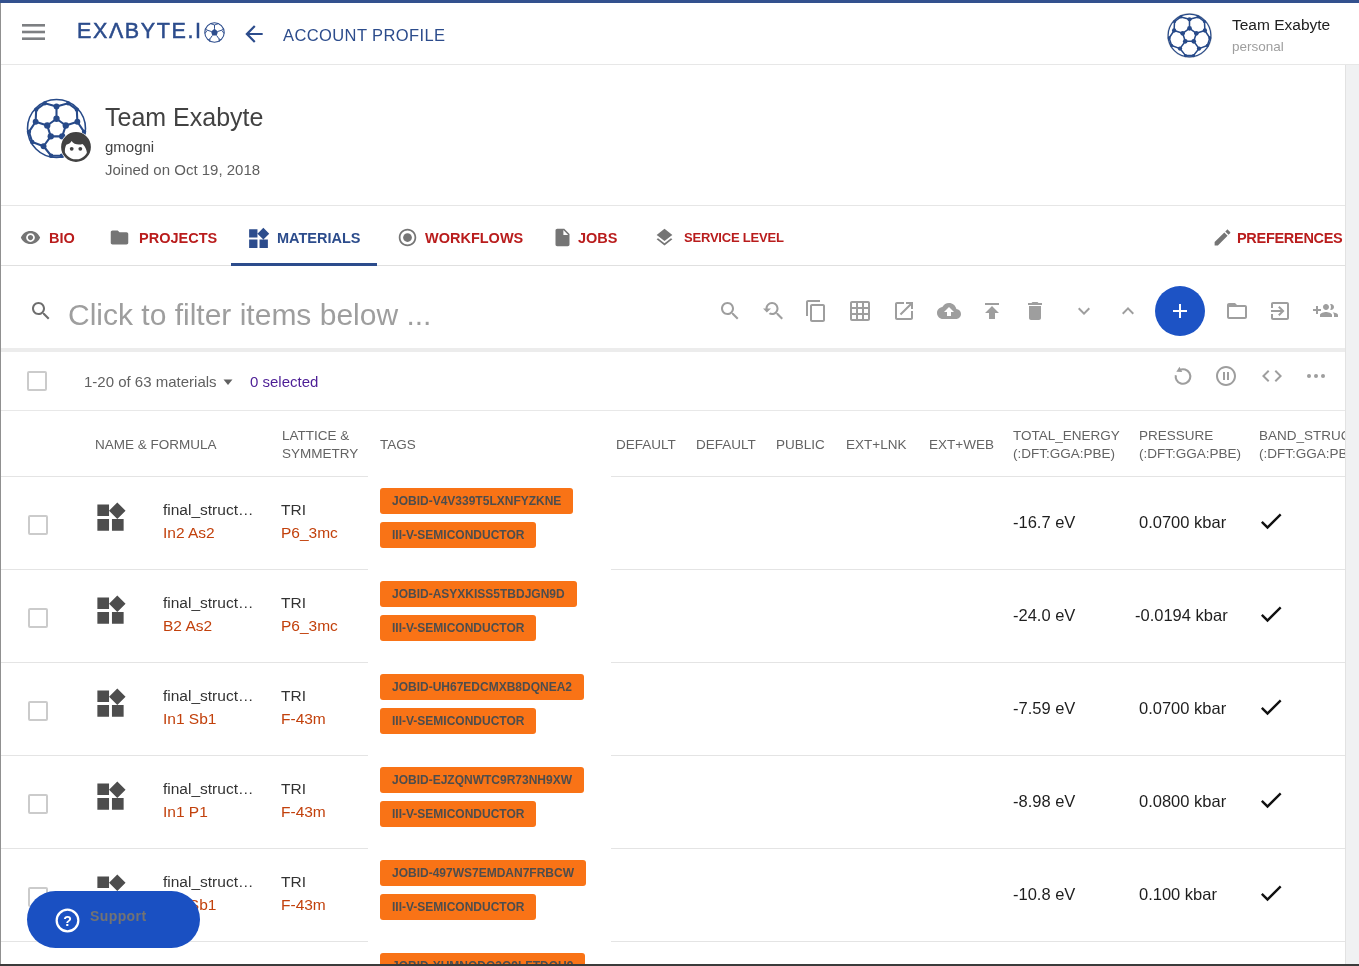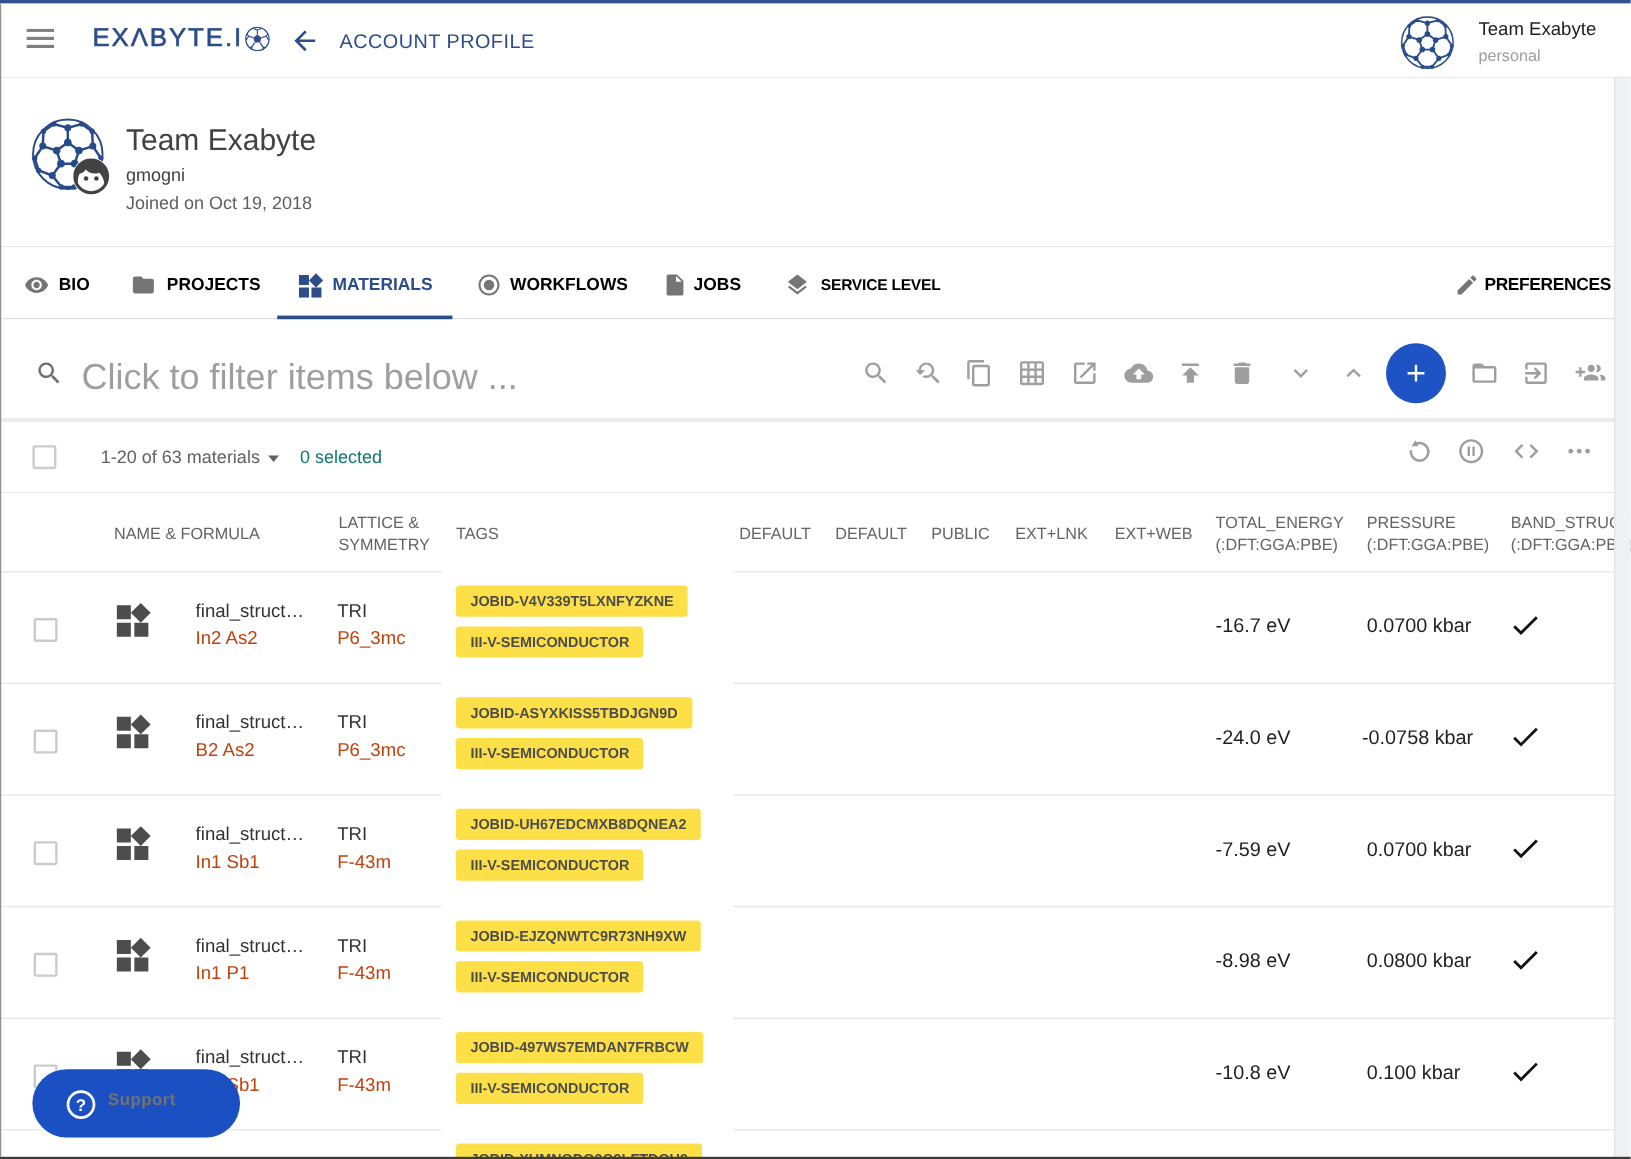--- a/index.html
+++ b/index.html
@@ -15,22 +15,22 @@
 #botline { left:0; top:964px; width:1359px; height:2px; background:#3b3b3b; }
 
 #profile { left:0; top:65px; width:1345px; height:141px; background:#fff; border-bottom:1px solid #e6e6e6; }
 #tabs { left:0; top:206px; width:1345px; height:60px; background:#fff; border-bottom:1px solid #e0e0e0; }
 #filter { left:0; top:267px; width:1345px; height:81px; background:#fff; }
 #gap { left:0; top:348px; width:1345px; height:4px; background:#ececec; }
 #controls { left:0; top:352px; width:1345px; height:59px; background:#fff; border-bottom:1px solid #e8e8e8; }
 #thead { left:0; top:411px; width:1345px; height:66px; background:#fff; }
 .hdr { color:#636363; font-size:13.5px; }
 .divider { height:1px; background:#e4e4e4; }
-.tabtxt { font-size:14.5px; font-weight:bold; color:#000000; letter-spacing:0; }
-.chip { position:absolute; height:26px; background:#fde047; border-radius:3px;
+.tabtxt { font-size:14.5px; font-weight:bold; color:#b91c1c; letter-spacing:0; }
+.chip { position:absolute; height:26px; background:#f97316; border-radius:3px;
   color:#4d4d4d; font-size:12px; font-weight:bold; line-height:26px; padding:0 12px; white-space:nowrap; }
 .name { font-size:15.5px; color:#333; }
 .formula { font-size:15.5px; color:#c2410c; }
 .val { font-size:16.5px; color:#1e1e1e; }
 .cb { position:absolute; width:19.5px; height:19.5px; border:2px solid #cbcbcb; border-radius:2px; background:#fff; }
 </style>
 </head>
 <body>
 <svg width="0" height="0" style="position:absolute">
 <defs>
@@ -200,21 +200,21 @@
 <svg class="abs" style="left:1312px;top:299px" width="26" height="24" viewBox="0 0 24 24">
     <path fill="#9e9e9e" d="M8 10H5V7H3v3H0v2h3v3h2v-3h3v-2zm10 1c1.66 0 2.99-1.34 2.99-3S19.66 5 18 5c-.32 0-.63.05-.91.14.57.81.9 1.79.9 2.86s-.34 2.04-.9 2.86c.28.09.59.14.91.14zm-5 0c1.66 0 2.99-1.34 2.99-3S14.66 5 13 5c-1.66 0-3 1.34-3 3s1.34 3 3 3zm6.62 2.16c.83.73 1.38 1.66 1.38 2.84v2h4v-2c0-1.54-2.37-2.49-5.38-2.84zM13 13c-2 0-6 1-6 3v2h12v-2c0-2-4-3-6-3z"></path>
   </svg>
 <div class="abs" id="gap"></div>
 <div class="abs" id="controls"></div>
 <div class="cb" style="left:27px;top:371px"></div>
 <div class="abs" style="left:84px;top:373px;font-size:15px;color:#616161">1-20 of 63 materials</div>
 <svg class="abs" style="left:222px;top:377px" width="12" height="10" viewBox="0 0 12 10">
     <path fill="#616161" d="M1.5 2.5h9L6 8z"></path>
   </svg>
-<div class="abs" style="left:250px;top:373px;font-size:15px;color:#0f766e">0 selected</div>
+<div class="abs" style="left:250px;top:373px;font-size:15px;color:#4c1d95">0 selected</div>
 <svg class="abs" style="left:1171px;top:364px" width="24" height="24" viewBox="0 0 24 24">
     <g transform="rotate(-118 12 12.5)">
       <circle cx="12" cy="12.5" r="7.3" fill="none" stroke="#9e9e9e" stroke-width="2.1" stroke-dasharray="39 6.9"></circle>
     </g>
     <polygon points="5.3,7.8 8.5,2.8 11.2,7.9" fill="#9e9e9e"></polygon>
   </svg>
 <svg class="abs" style="left:1214px;top:364px" width="24" height="24" viewBox="0 0 24 24">
     <path fill="#9e9e9e" d="M9 16h2V8H9v8zm3-14C6.48 2 2 6.48 2 12s4.48 10 10 10 10-4.48 10-10S17.52 2 12 2zm0 18c-4.41 0-8-3.59-8-8s3.59-8 8-8 8 3.59 8 8-3.59 8-8 8zm1-4h2V8h-2v8z"></path>
   </svg>
 <svg class="abs" style="left:1260px;top:364px" width="24" height="24" viewBox="0 0 24 24">
@@ -260,21 +260,21 @@
 <div class="abs divider" style="left:611px;top:569px;width:734px"></div>
 <div class="cb" style="left:28px;top:608px"></div>
 <svg class="abs" style="left:93px;top:593px" width="35" height="35" viewBox="0 0 24 24">
     <use href="#widgets" fill="#4d4d4d"></use>
   </svg>
 <div class="abs name" style="left:163px;top:594px">final_struct…</div>
 <div class="abs formula" style="left:163px;top:617px">B2 As2</div>
 <div class="abs name" style="left:281px;top:594px">TRI</div>
 <div class="abs formula" style="left:281px;top:617px">P6_3mc</div>
 <div class="abs val" style="left:1013px;top:606px">-24.0 eV</div>
-<div class="abs val" style="left:1135px;top:606px">-0.0758 kbar</div>
+<div class="abs val" style="left:1135px;top:606px">-0.0194 kbar</div>
 <svg class="abs" style="left:1257px;top:600px" width="28" height="28" viewBox="0 0 24 24">
     <path fill="#111" d="M9 16.17L4.83 12l-1.42 1.41L9 19 21 7l-1.41-1.41z"></path>
   </svg>
 <div class="chip" style="left:380px;top:581px">JOBID-ASYXKISS5TBDJGN9D</div>
 <div class="chip" style="left:380px;top:615px">III-V-SEMICONDUCTOR</div>
 <div class="abs divider" style="left:0;top:662px;width:368px"></div>
 <div class="abs divider" style="left:611px;top:662px;width:734px"></div>
 <div class="cb" style="left:28px;top:701px"></div>
 <svg class="abs" style="left:93px;top:686px" width="35" height="35" viewBox="0 0 24 24">
     <use href="#widgets" fill="#4d4d4d"></use>

